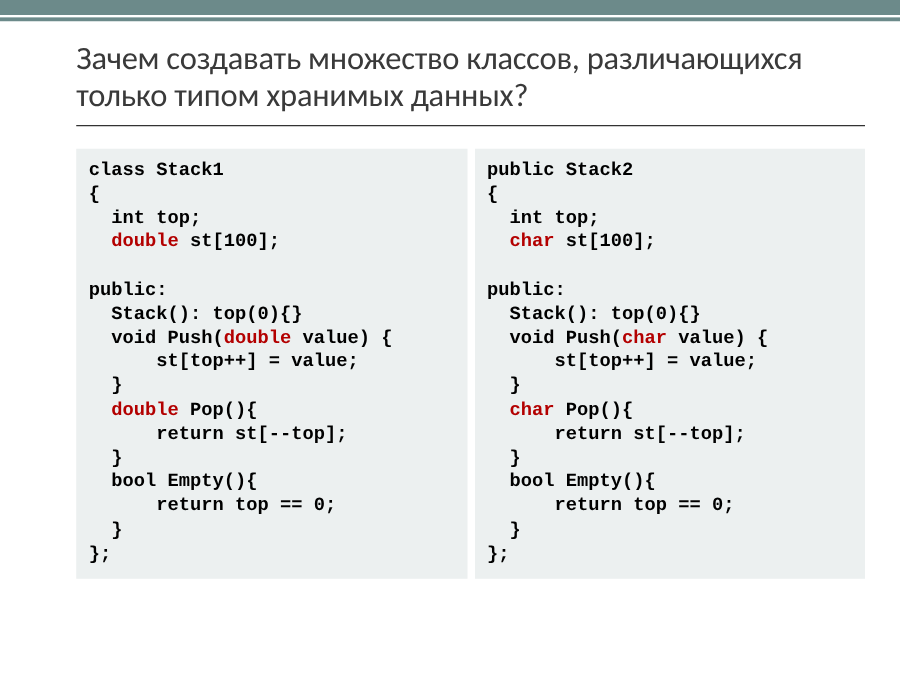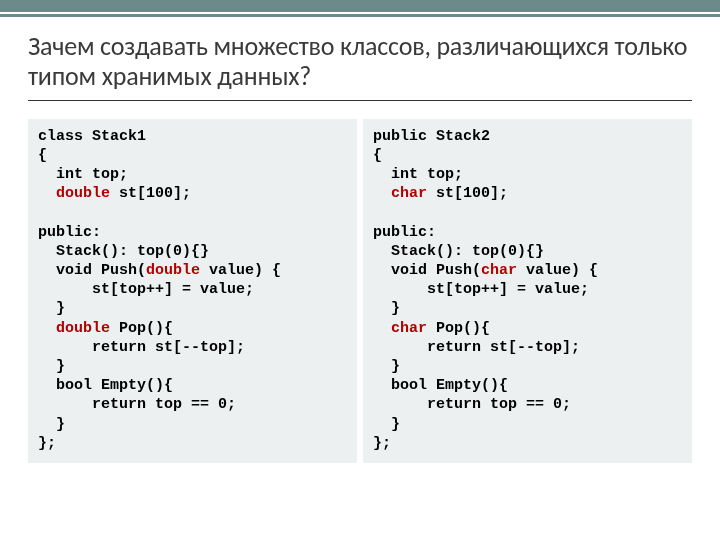--- a/index.html
+++ b/index.html
@@ -18,21 +18,22 @@
     position: relative;
   }
   .topbar::after {
     content: "";
     position: absolute;
     left: 0; right: 0; bottom: -5px;
     height: 3px;
     background: #6c8a8a;
   }
   .content {
-    padding: 18px 28px 0 28px;
+    padding: 18px 28px 0 41px;
+    margin-left: 20px;
   }
   .title {
     font-size: 26px;
     font-weight: 400;
     color: #3a3a3a;
     line-height: 1.15;
     letter-spacing: -0.2px;
   }
   .rule {
     border: none;

